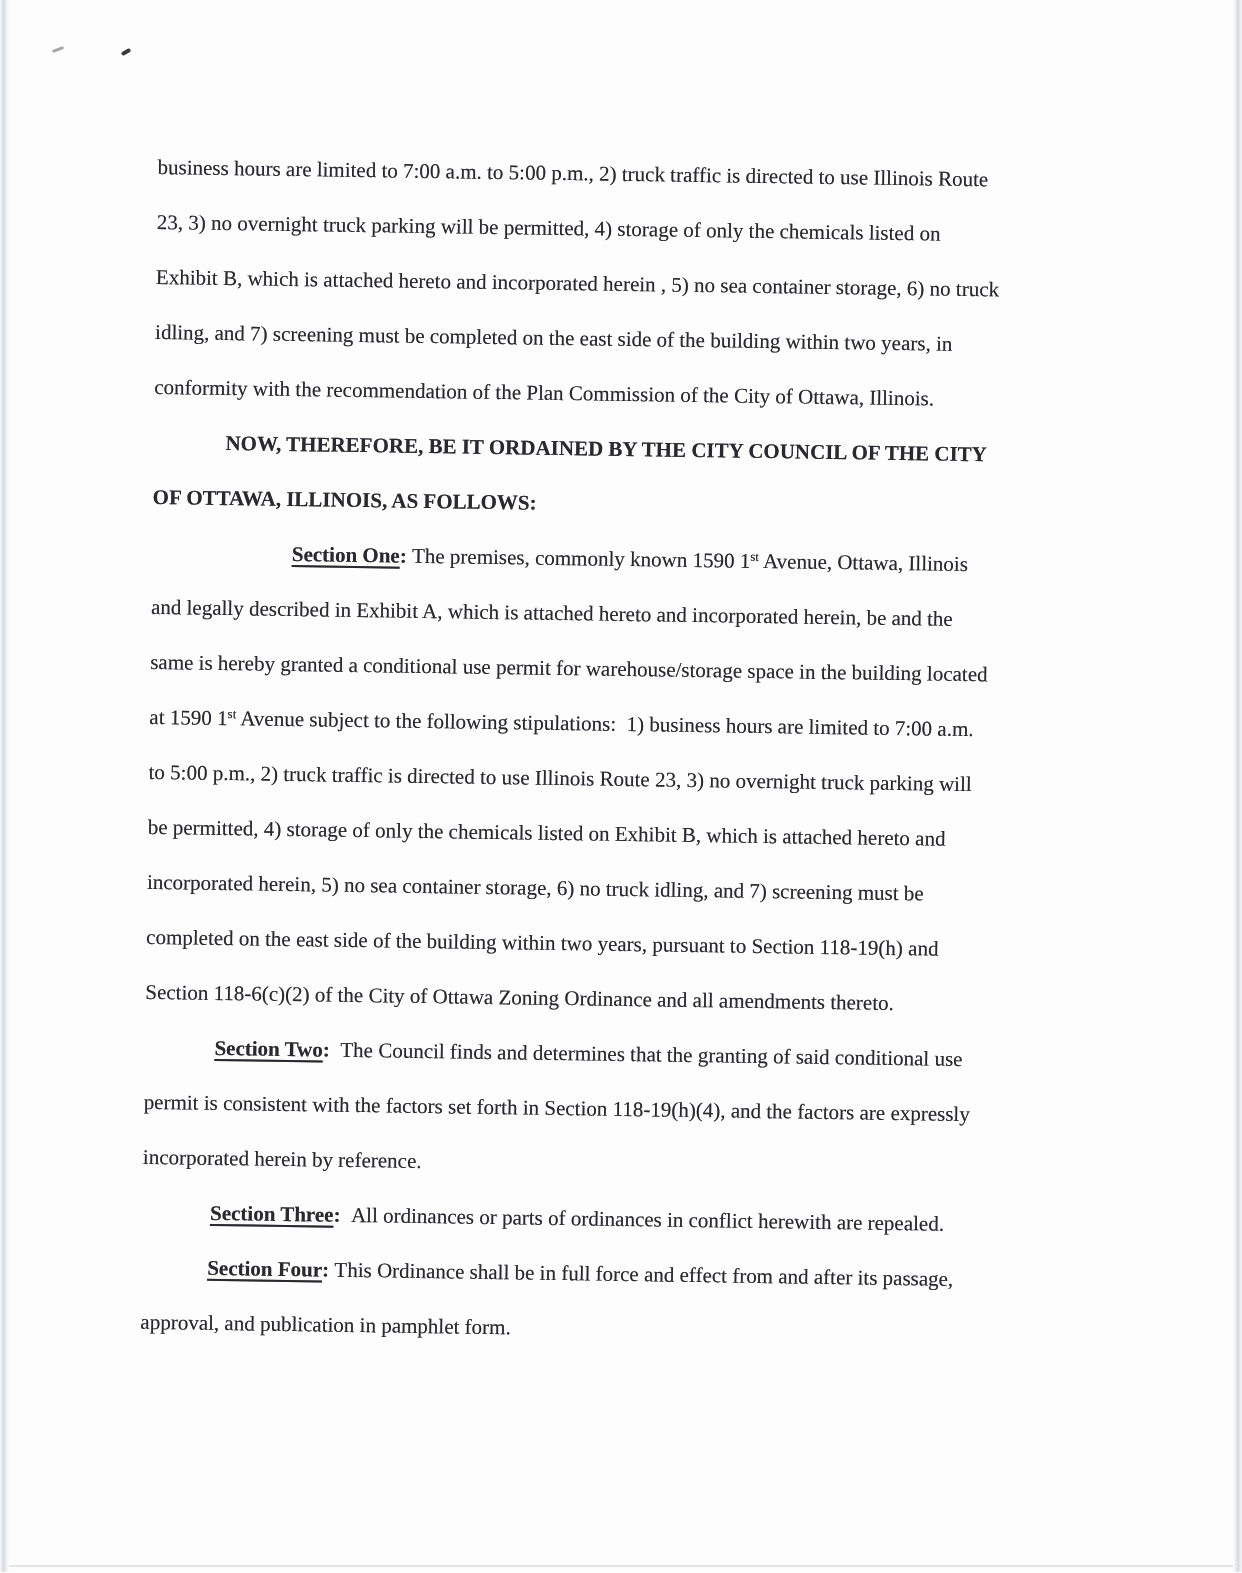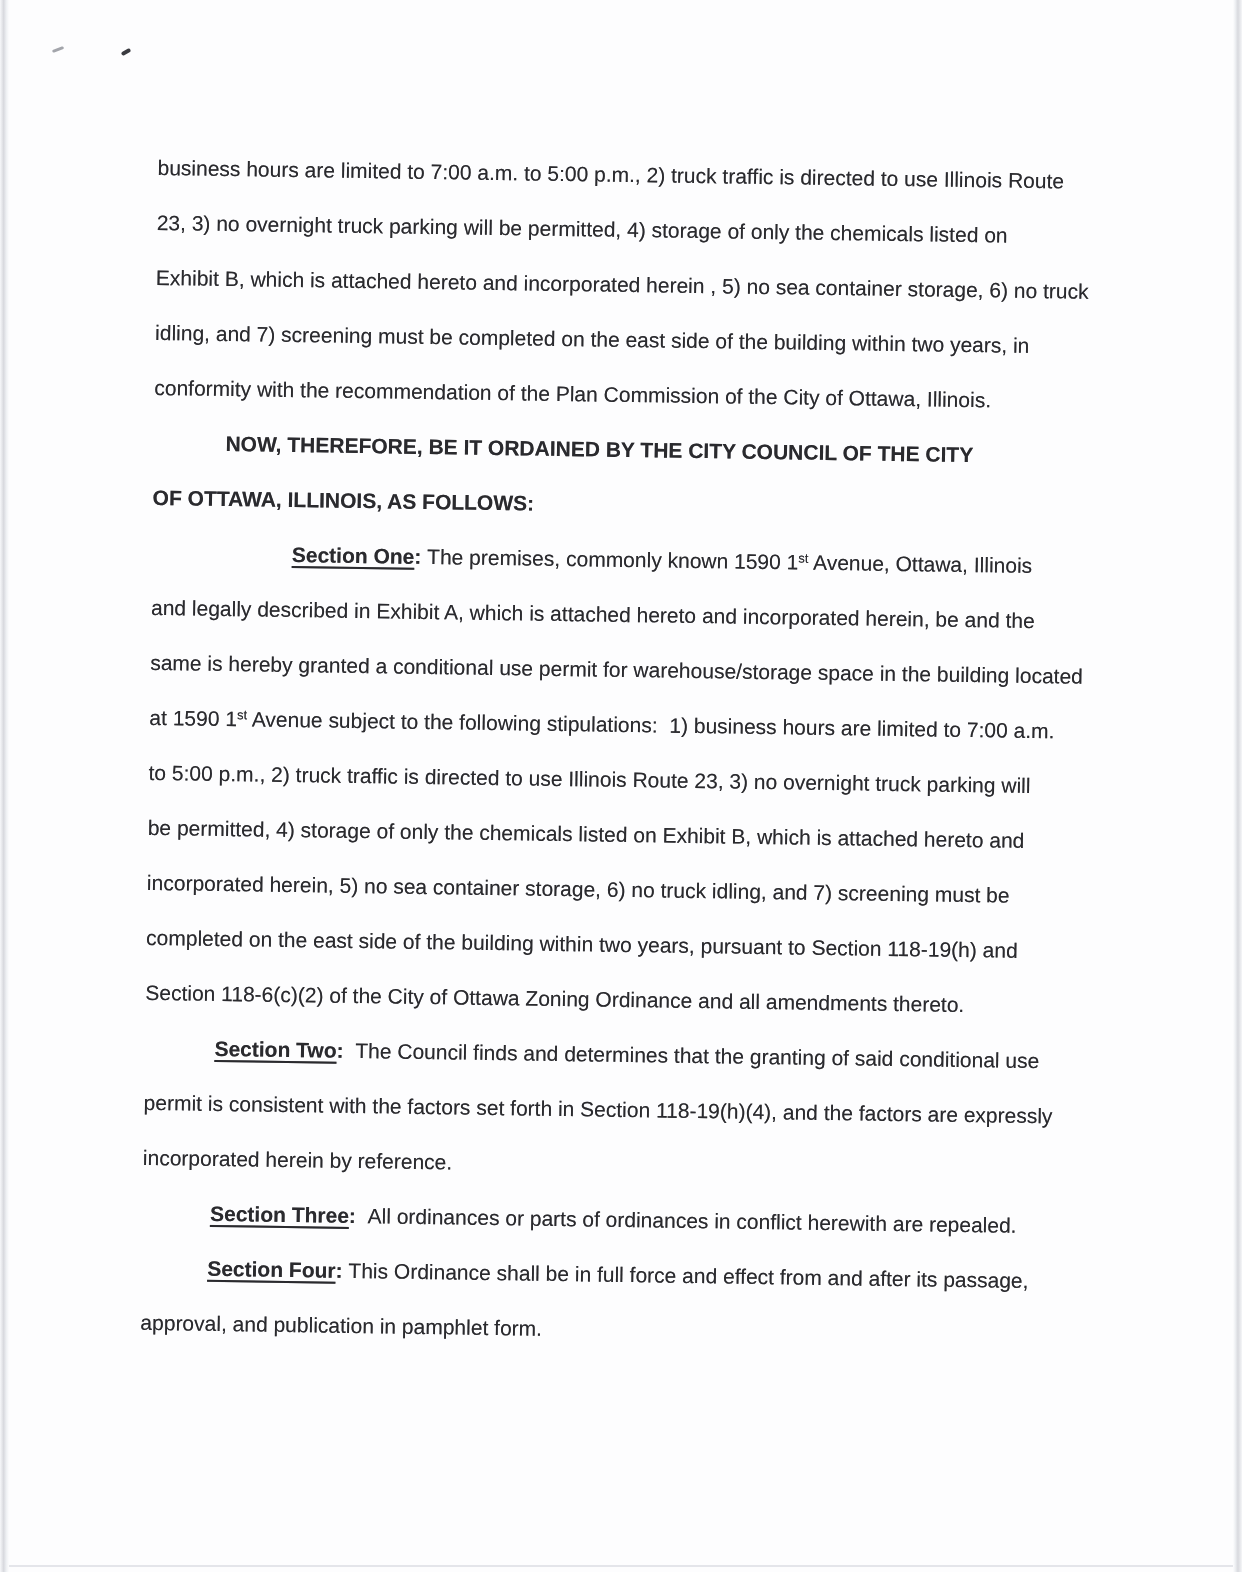--- a/index.html
+++ b/index.html
@@ -7,21 +7,21 @@
     margin: 0;
     padding: 0;
     background: #ffffff;
   }
   .page {
     position: relative;
     width: 1242px;
     height: 1572px;
     background: var(--paper, #fdfdfe);
     overflow: hidden;
-    font-family: Liberation Sans, sans-serif;
+    font-family: Liberation Serif, serif;
   }
   
   .edge-left {
     position: absolute; left: 0; top: 0; bottom: 0; width: 9px;
     background: linear-gradient(to right, #f7f8fa, var(--edge, #d8d9de) 40%, #eef0f3 70%, var(--paper, #fdfdfe));
   }
   .edge-right {
     position: absolute; right: 0; top: 0; bottom: 0; width: 9px;
     background: linear-gradient(to left, #f5f6f8, var(--edge, #d8d9de) 45%, #eef0f3 75%, var(--paper, #fdfdfe));
   }

